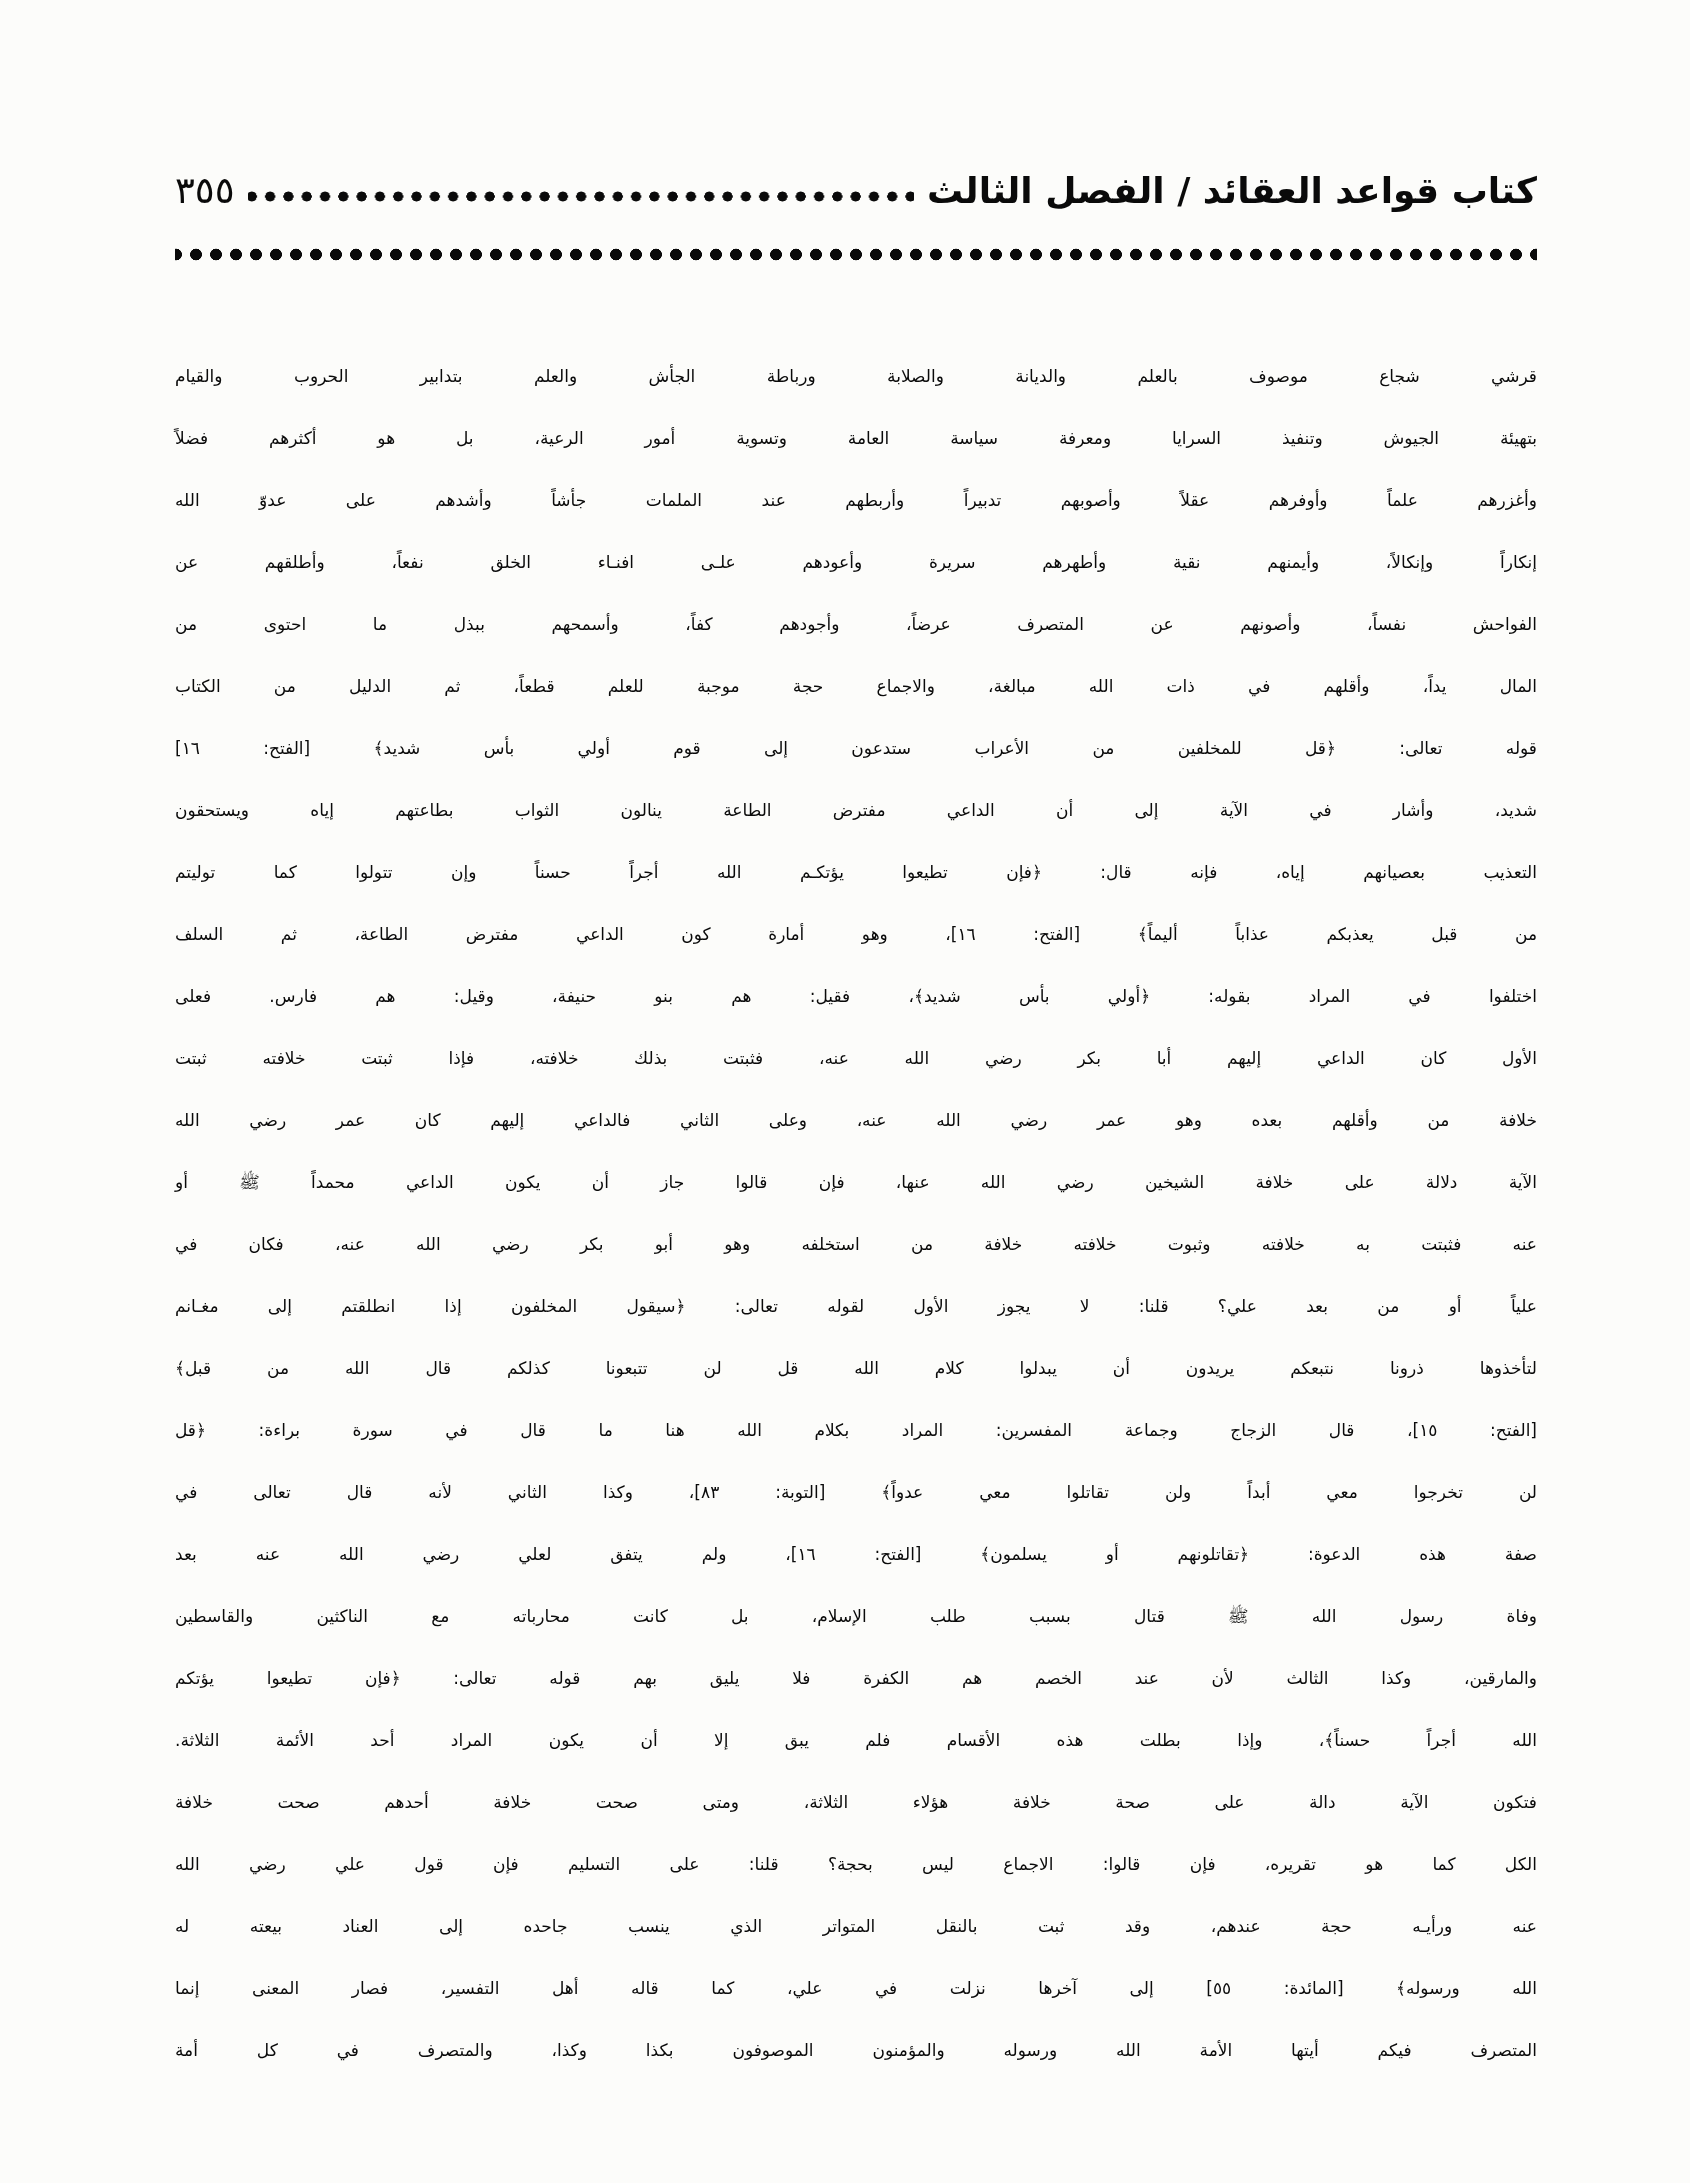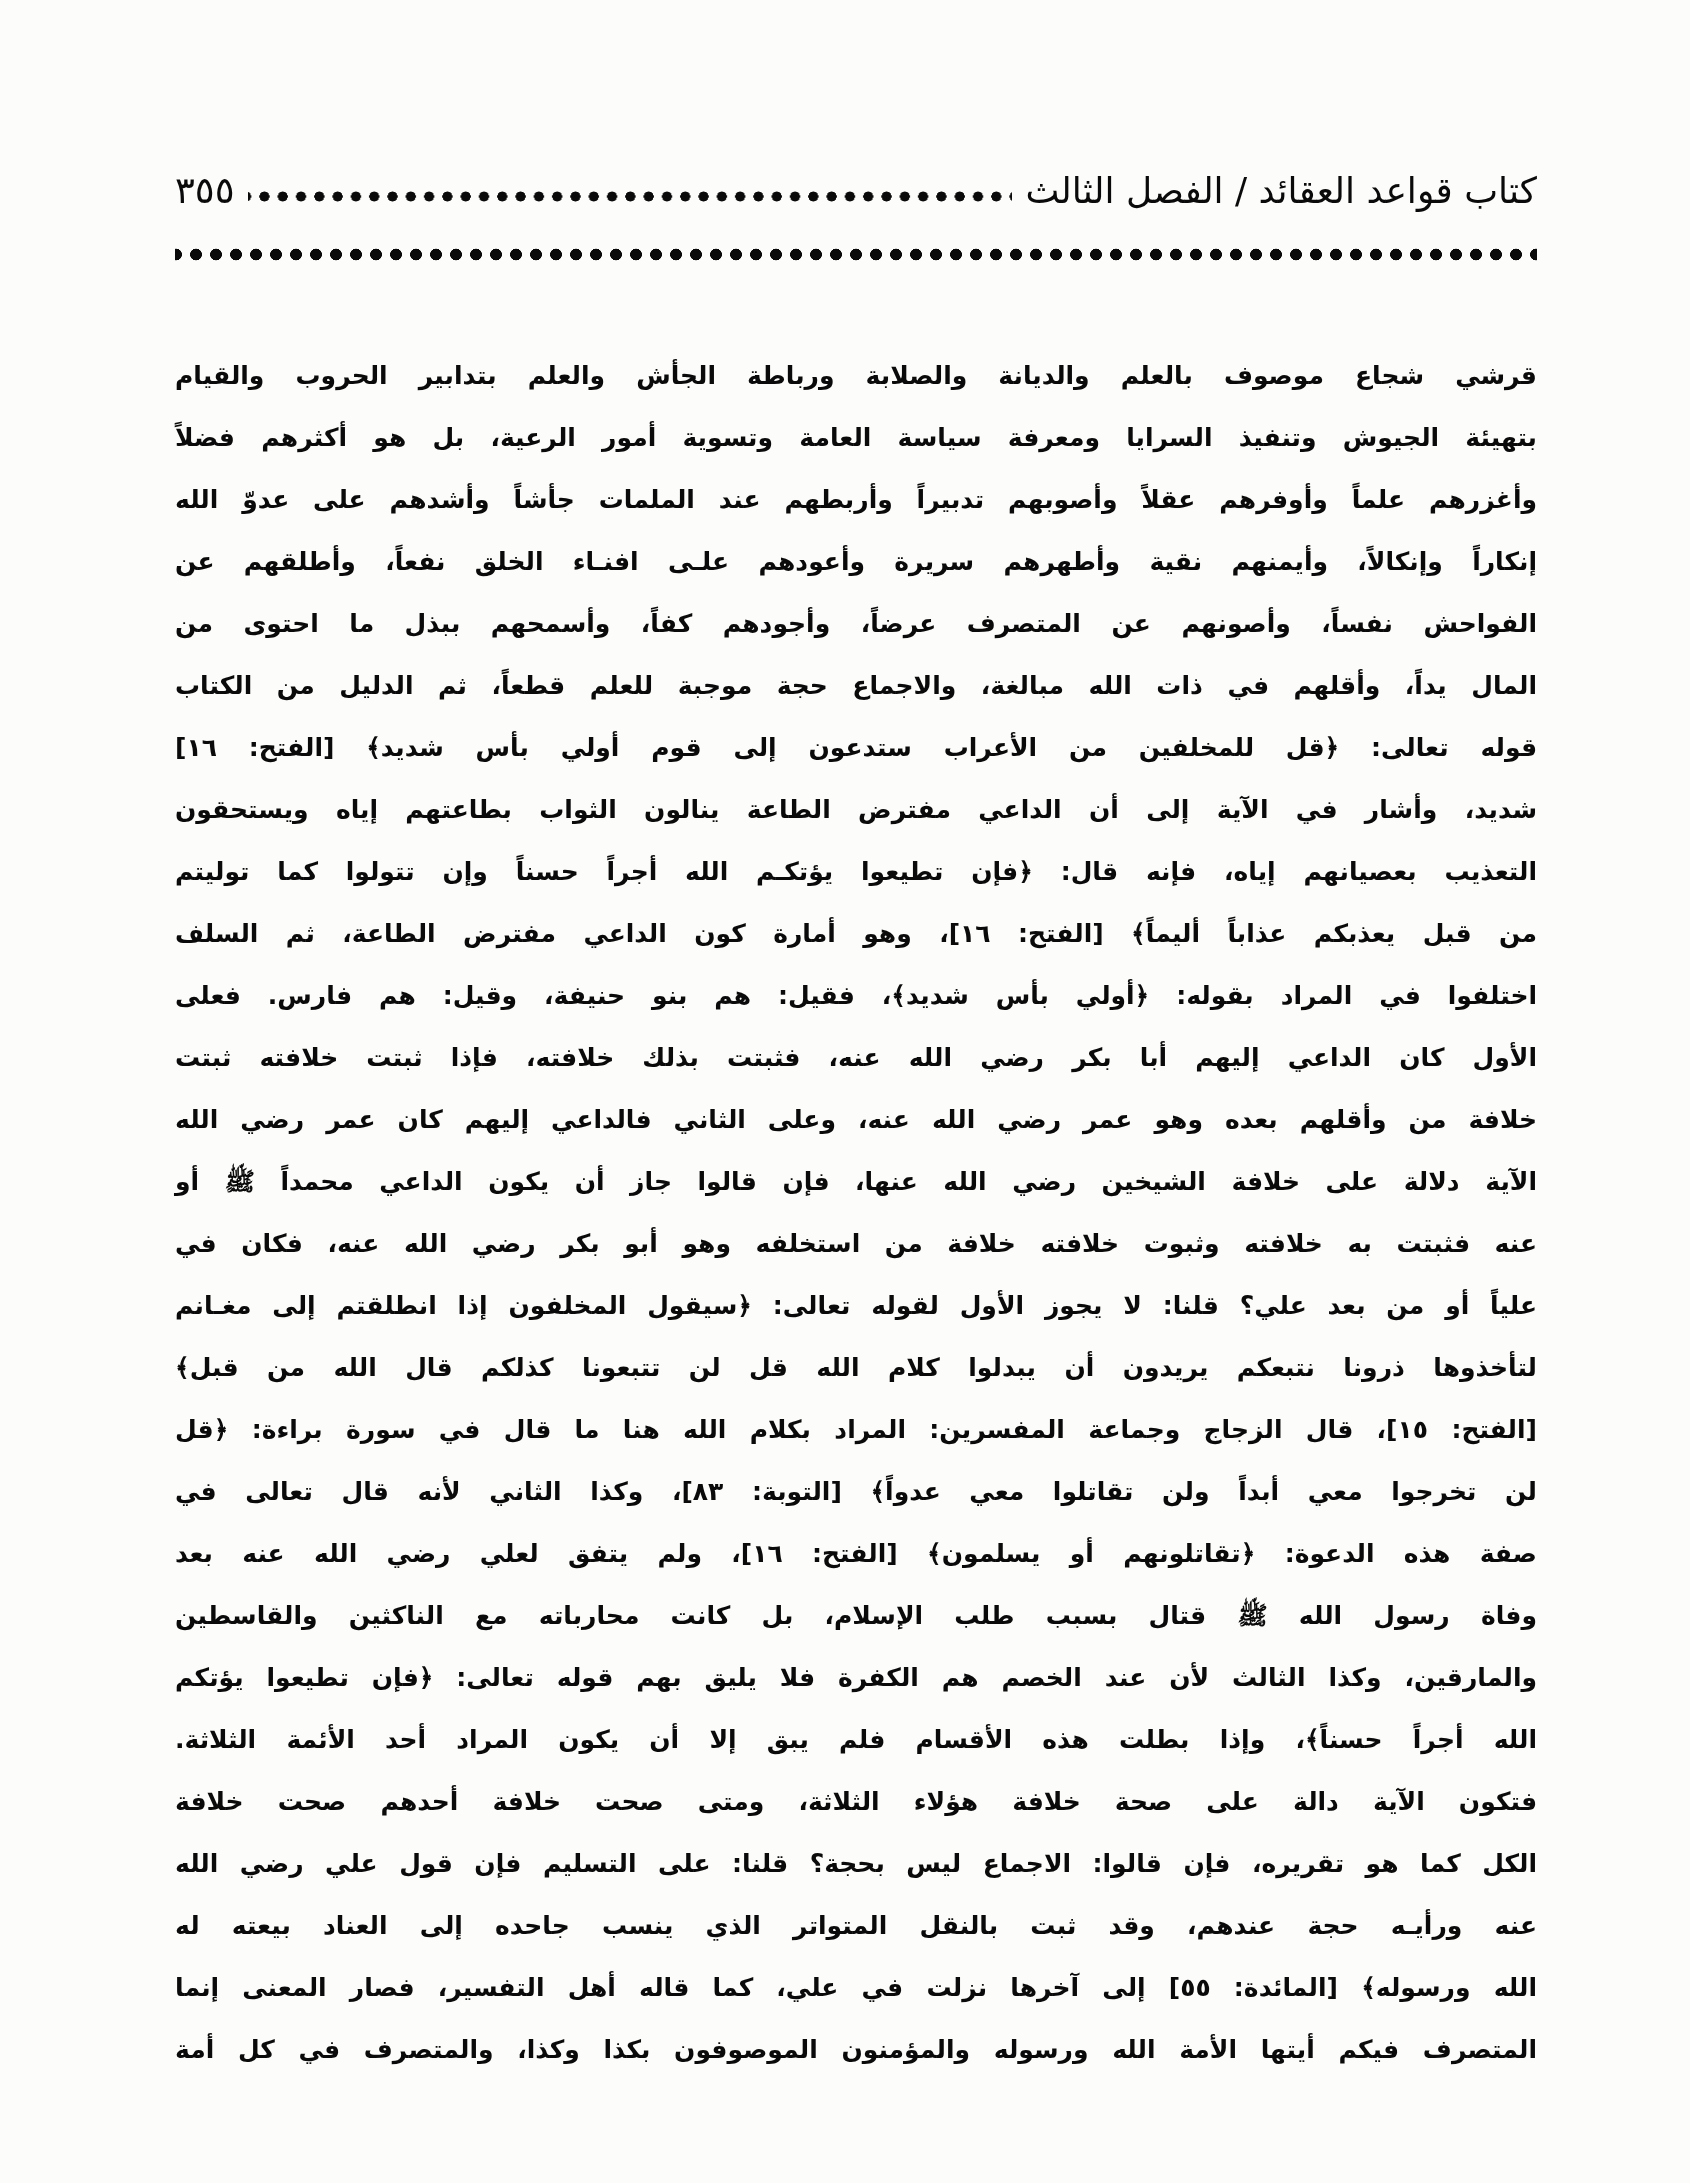--- a/index.html
+++ b/index.html
@@ -13,21 +13,21 @@
     overflow:hidden;
   }
   .page { position:absolute; inset:0; }
 
   
   .header {
     position:absolute; top:144px; left:175px; right:154px; height:92px;
     display:flex; align-items:center; direction:rtl; gap:13px;
   }
   .running-head {
-    font-size:36px; font-weight:400; white-space:nowrap; letter-spacing:0.4px;
+    font-size:36px; font-weight:700; white-space:nowrap; letter-spacing:0.4px;
   }
   .leader {
     flex:1 1 auto; height:15px; margin-top:13px;
     background-image:radial-gradient(circle, var(--ink) 4.8px, transparent 5.2px);
     background-size:18.3px 15px; background-repeat:repeat-x; background-position:center;
   }
   .pagenum { font-size:37px; font-weight:400; white-space:nowrap; }
 
   
   .divider {
@@ -36,21 +36,21 @@
     background-size:20px 31px; background-repeat:repeat-x; background-position:center;
   }
 
   
   .bodytext {
     position:absolute; top:345px; left:175px; right:154px;
     direction:rtl; unicode-bidi:embed;
   }
   .bodytext .line {
     height:62px; line-height:62px;
-    font-size:25px; font-weight:700;
+    font-size:17px; font-weight:400;
     text-align:justify; text-align-last:justify; text-justify:inter-word;
     white-space:normal; overflow:visible;
   }
 </style>
 </head>
 <body>
 
 <div class="page">
 
   <div class="header">

